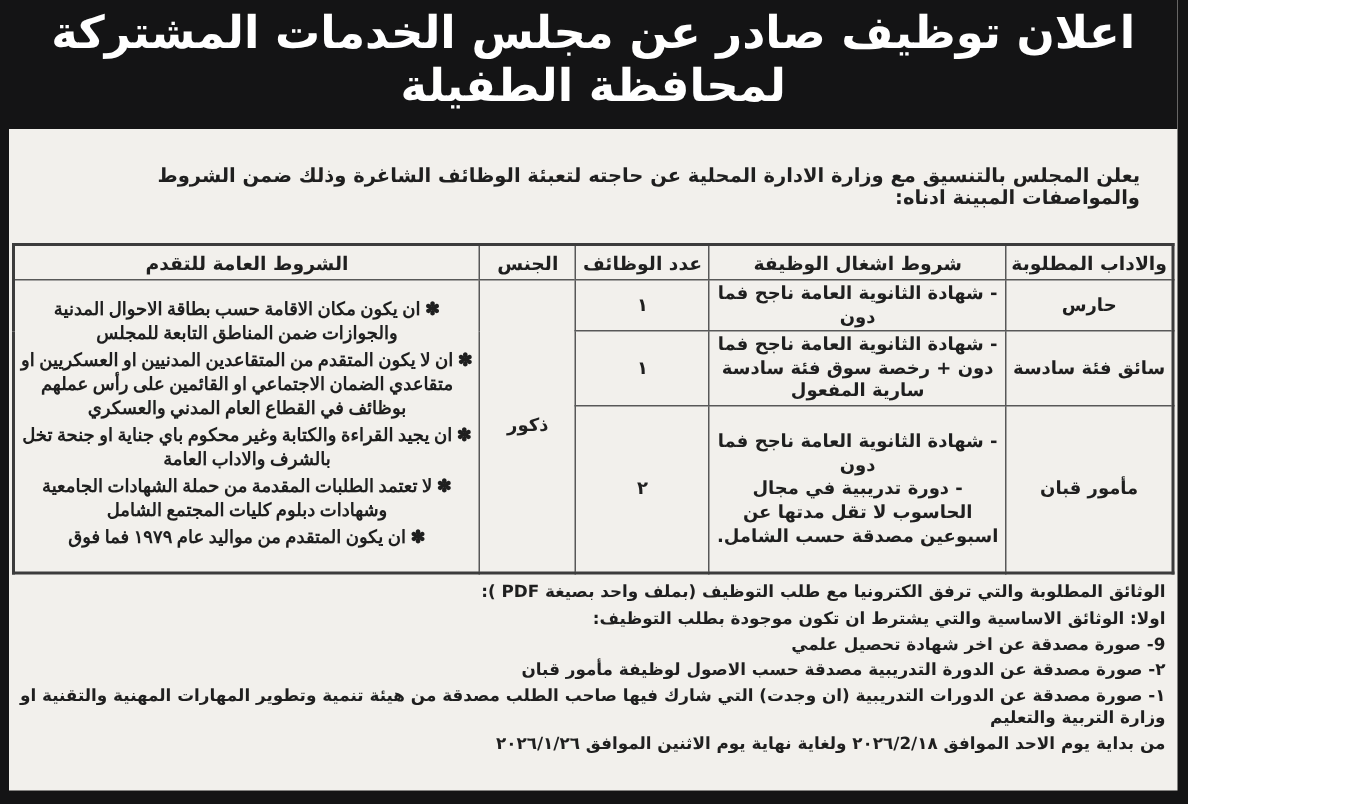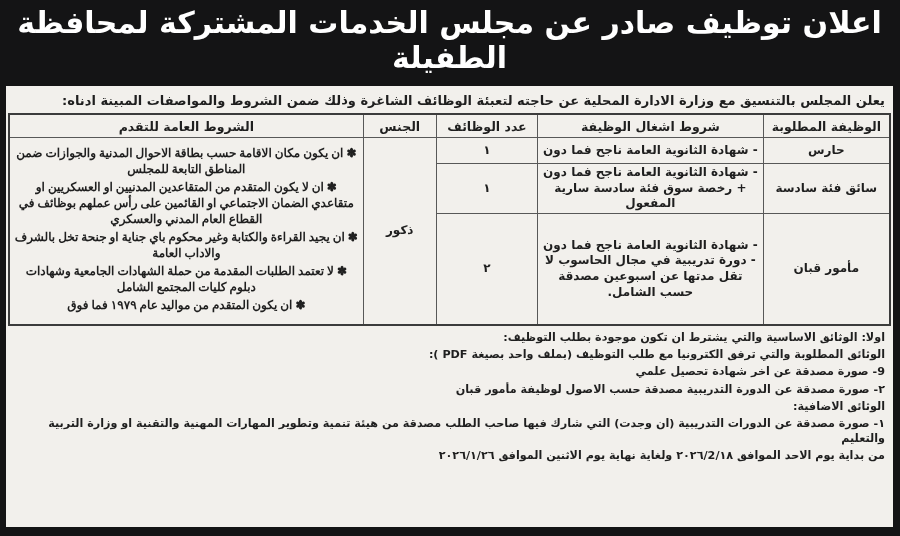--- a/index.html
+++ b/index.html
@@ -1,34 +1,34 @@
 <!DOCTYPE html>
 <html lang="ar"><head>
 <meta charset="utf-8">
 <style>
   html,body { margin:0; padding:0; background:#ffffff; }
   .page {
-    width:900px; height:536px; box-sizing:border-box;
+    width:792px; height:536px; box-sizing:border-box;
     background:#141415;
     padding:0 7px 9px 6px;
     font-family:"DejaVu Sans", sans-serif;
   }
   .inner {
     background:#f2f0ec; height:527px; box-sizing:border-box;
     display:flex; flex-direction:column; overflow:hidden;
     color:#1f1f1f;
   }
   .titlebar {
     background:#141415; color:#ffffff; text-align:center;
     padding:6px 4px 11px;
   }
   .titlebar h1 { margin:0; font-size:30px; font-weight:700; line-height:1.15; }
 
   .intro {
-    margin:0; padding:7px 8px 4px 2px;
+    margin:17px; padding:7px 8px 4px 2px;
     font-size:13px; font-weight:700; text-align:right;
   }
 
   table.vac {
     border-collapse:collapse; table-layout:fixed;
     width:calc(100% - 4px); margin:1px 2px 0;
     border:2px solid #3c3c3c;
   }
   table.vac th, table.vac td {
     border:1px solid #585858; font-weight:700;
@@ -65,21 +65,21 @@
     <table class="vac">
       <colgroup>
         <col style="width:14.4%">
         <col style="width:25.6%">
         <col style="width:11.5%">
         <col style="width:8.3%">
         <col style="width:40.2%">
       </colgroup>
       <thead>
         <tr>
-          <th>الوظيفة المطلوبة</th>
+          <th>والاداب المطلوبة</th>
           <th>شروط اشغال الوظيفة</th>
           <th>عدد الوظائف</th>
           <th>الجنس</th>
           <th>الشروط العامة للتقدم</th>
         </tr>
       </thead>
       <tbody>
         <tr class="r1">
           <td>حارس</td>
           <td>
@@ -107,24 +107,23 @@
           <td class="cond3">
             <div>- شهادة الثانوية العامة ناجح فما دون</div>
             <div>- دورة تدريبية في مجال الحاسوب لا تقل مدتها عن اسبوعين مصدقة حسب الشامل.</div>
           </td>
           <td>٢</td>
         </tr>
       </tbody>
     </table>
 
     <section class="notes">
+      <p>الوثائق المطلوبة والتي ترفق الكترونيا مع طلب التوظيف (بملف واحد بصيغة PDF ):</p>
       <p>اولا: الوثائق الاساسية والتي يشترط ان تكون موجودة بطلب التوظيف:</p>
-      <p>الوثائق المطلوبة والتي ترفق الكترونيا مع طلب التوظيف (بملف واحد بصيغة PDF ):</p>
       <p>9- صورة مصدقة عن اخر شهادة تحصيل علمي</p>
       <p>٢- صورة مصدقة عن الدورة التدريبية مصدقة حسب الاصول لوظيفة مأمور قبان</p>
-      <p>الوثائق الاضافية:</p>
       <p>١- صورة مصدقة عن الدورات التدريبية (ان وجدت) التي شارك فيها صاحب الطلب مصدقة من هيئة تنمية وتطوير المهارات المهنية والتقنية او وزارة التربية والتعليم</p>
       <p>من بداية يوم الاحد الموافق ٢٠٢٦/2/١٨ ولغاية نهاية يوم الاثنين الموافق ٢٠٢٦/١/٢٦</p>
 
     </section>
 
   </div>
 </div>
 
 </body></html>

